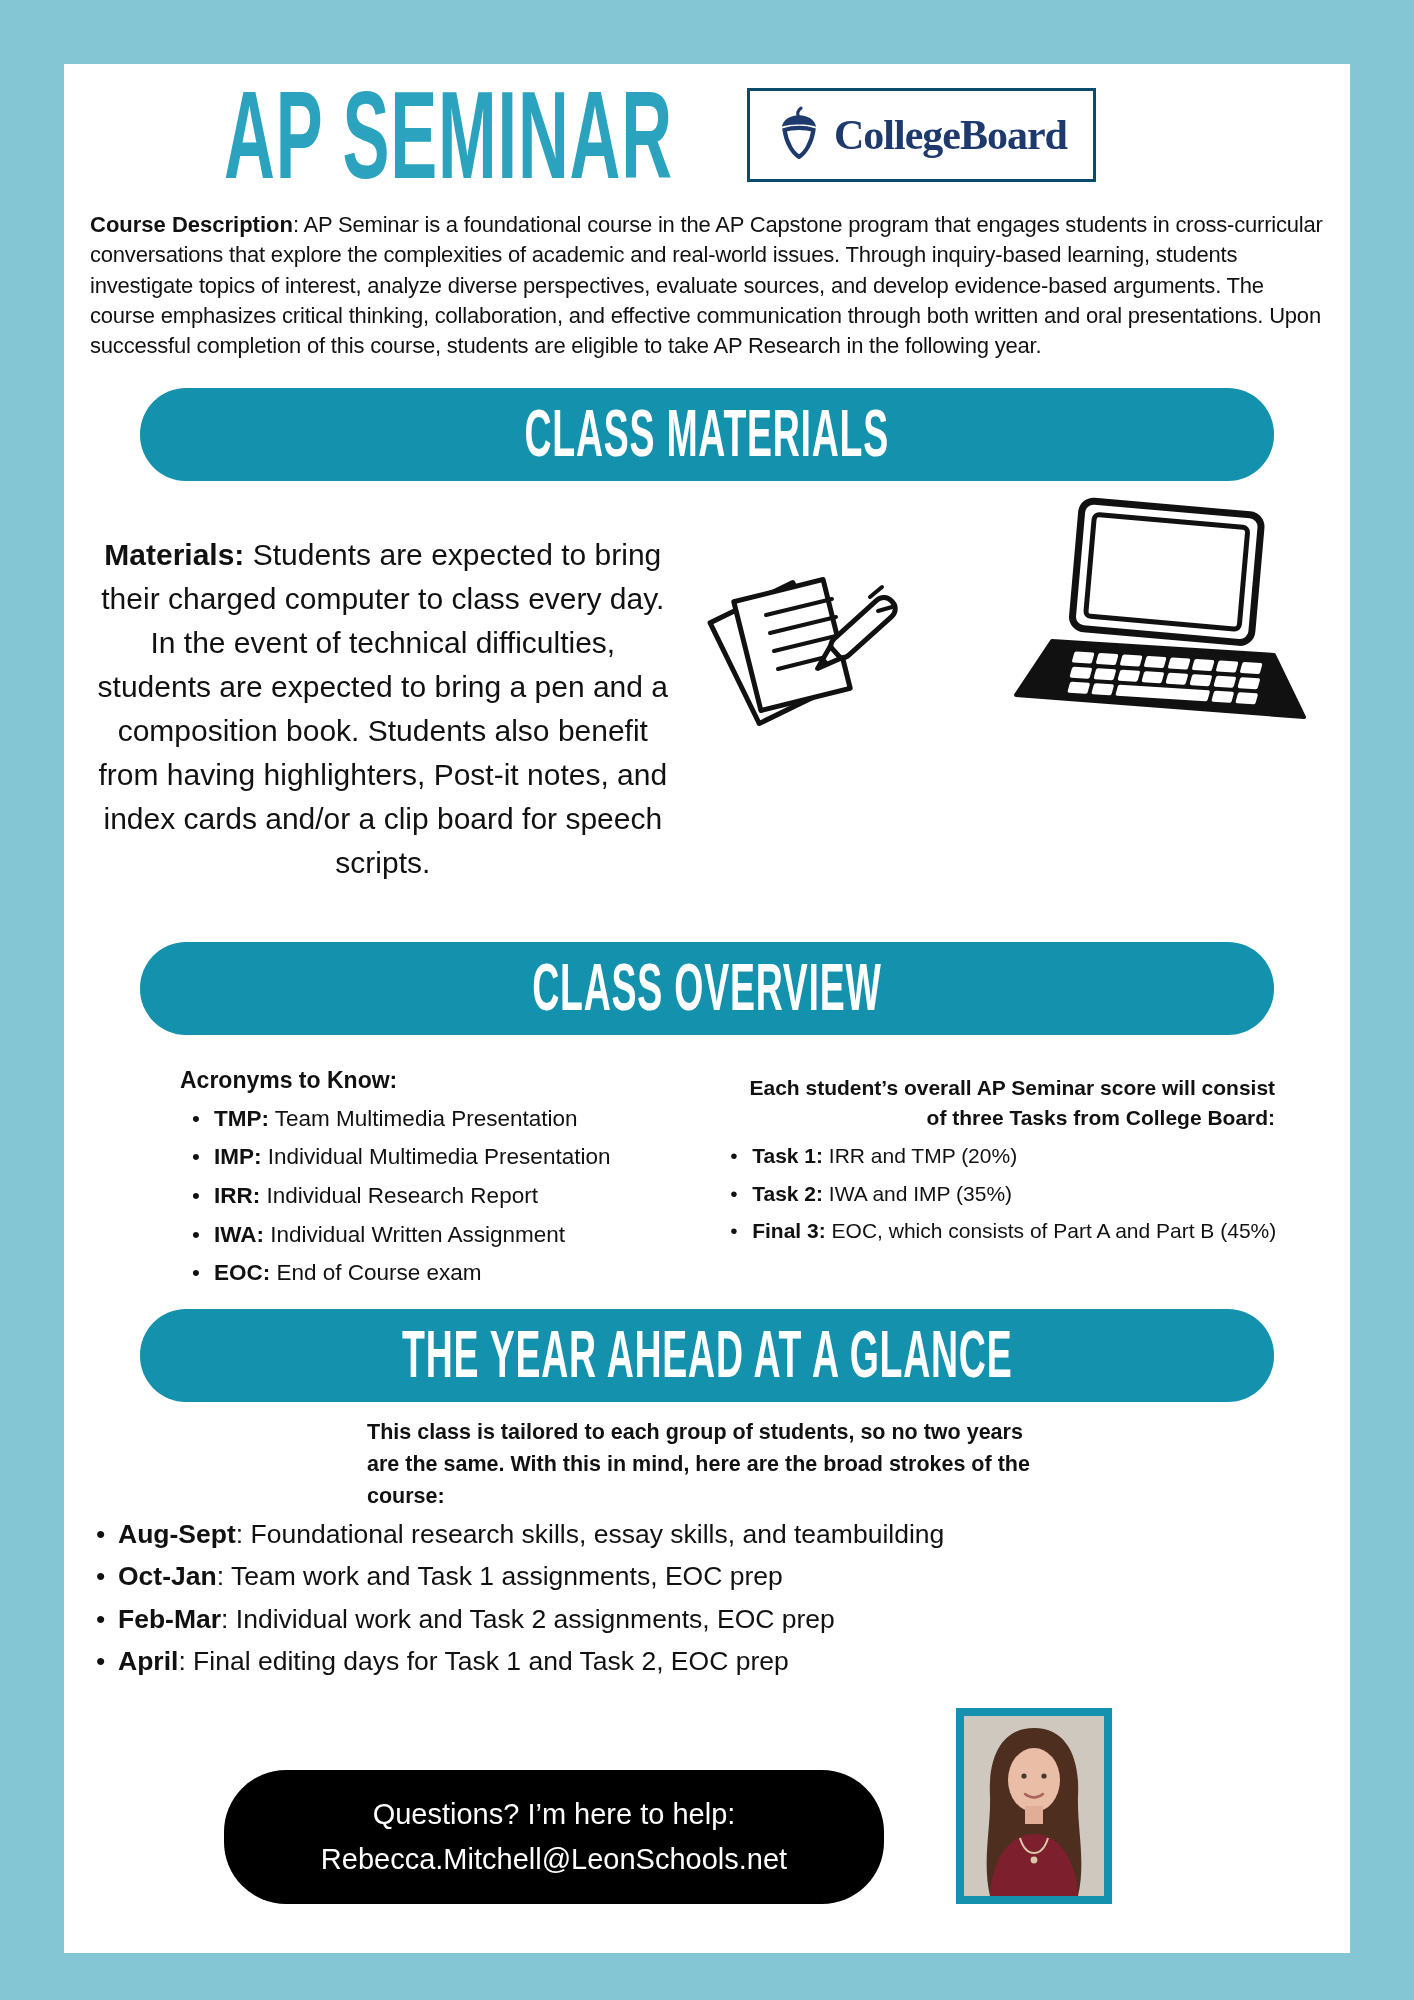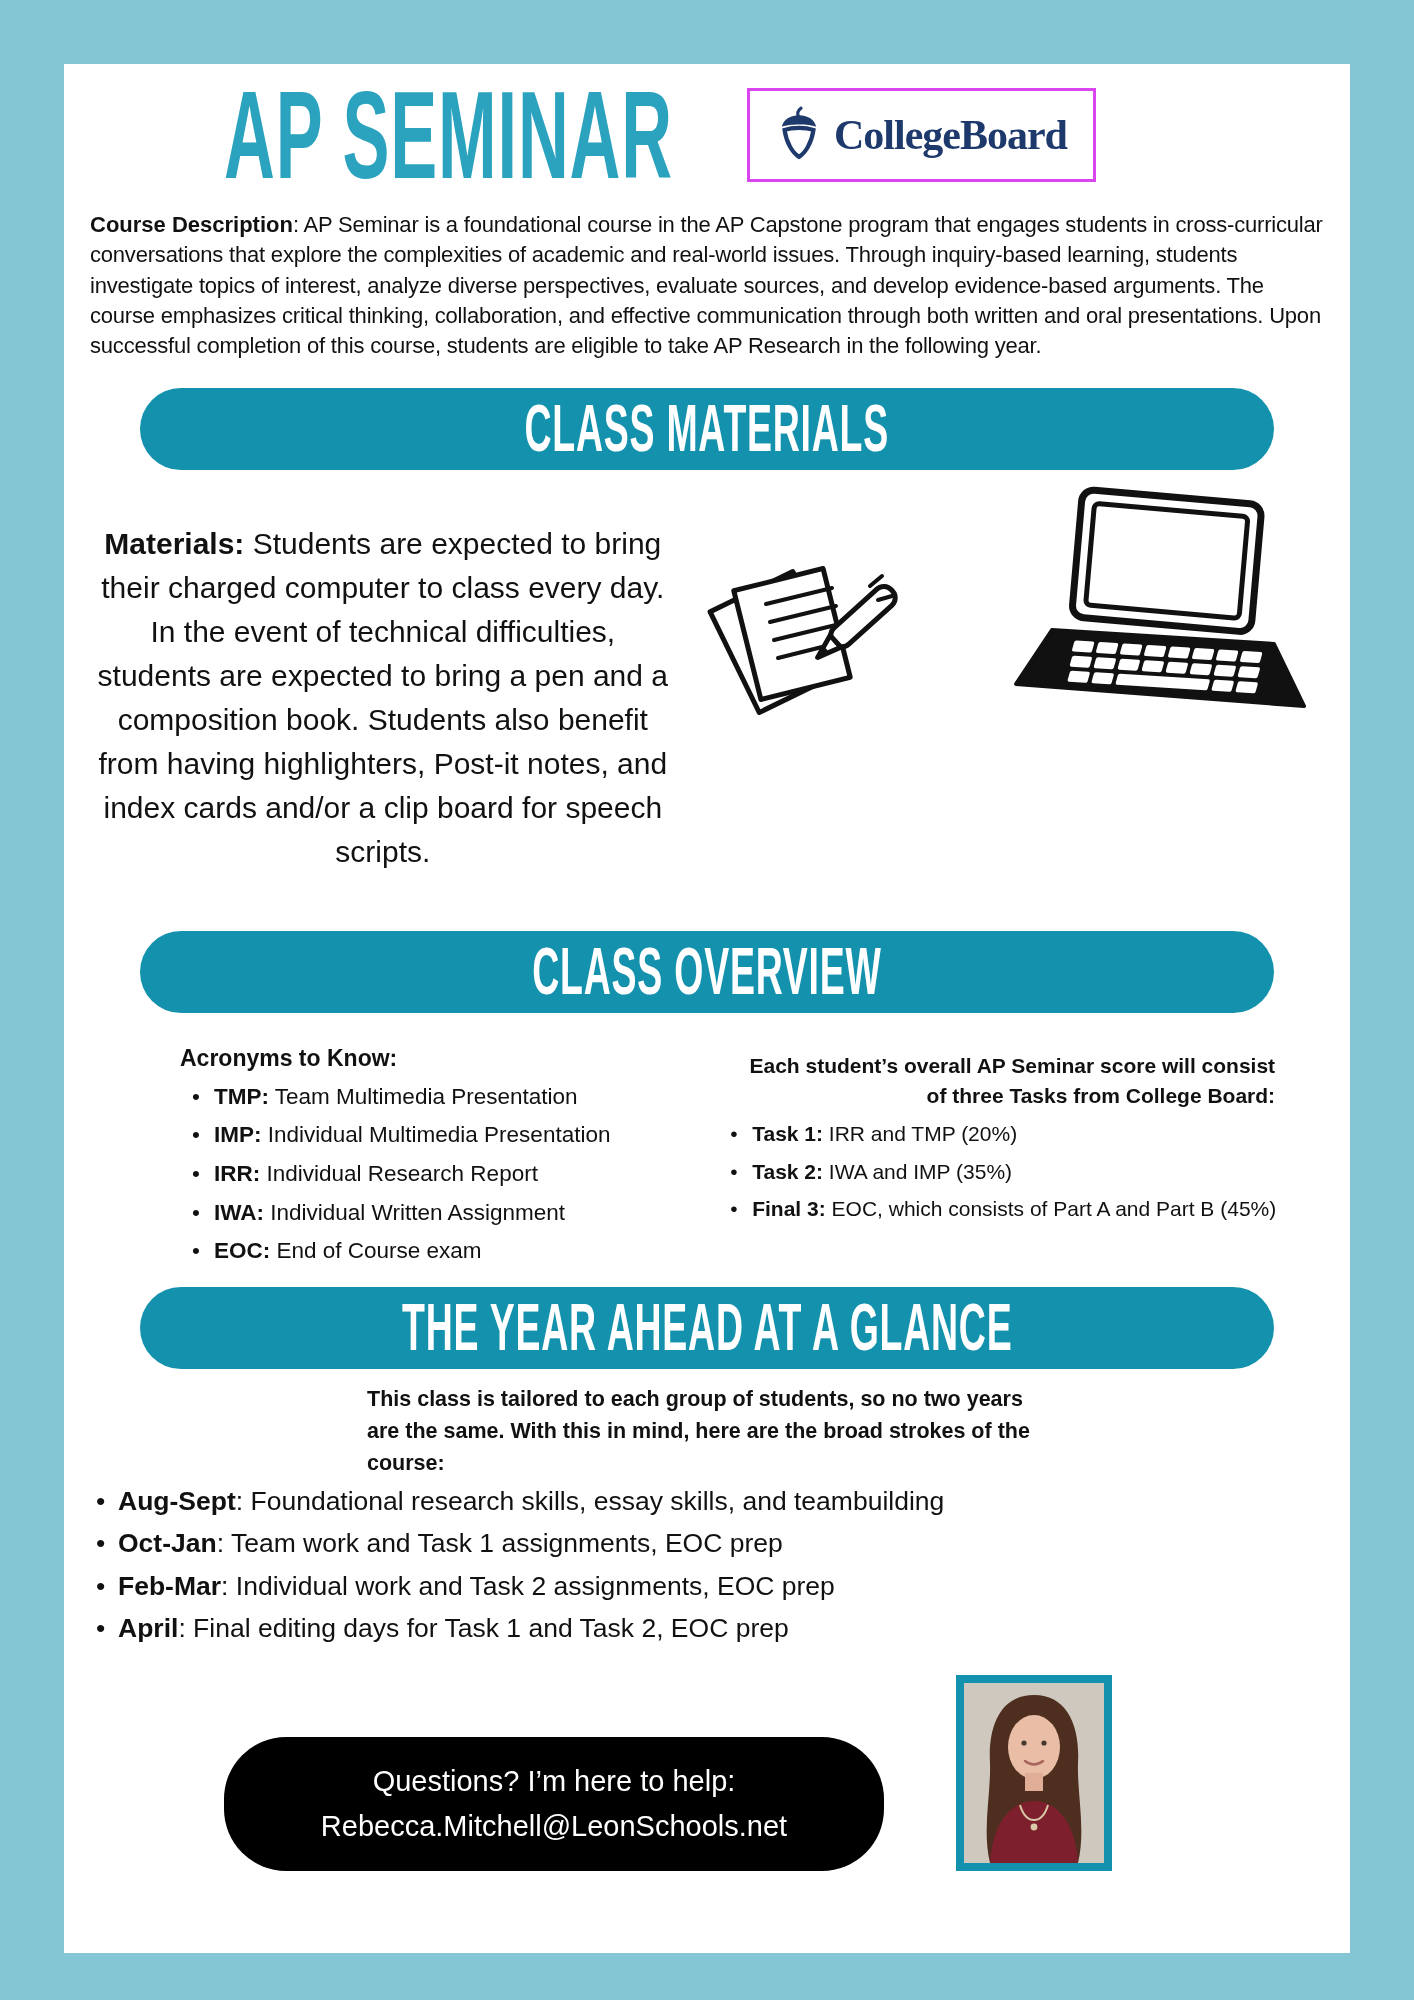--- a/index.html
+++ b/index.html
@@ -13,27 +13,27 @@
   .page{
     background:#ffffff;width:100%;height:100%;
     box-sizing:border-box;padding:0 20px;overflow:hidden;position:relative;
   }
   
   .header{display:flex;align-items:center;justify-content:center;gap:18px;padding:10px 150px 0 0;height:122px;}
   .page-title{
     display:inline-block;color:#2ba3bf;font-weight:700;font-size:88px;line-height:1;
     transform:scale(0.80,1.42);transform-origin:center;white-space:nowrap;letter-spacing:1px;
   }
-  .logo-box{border:3px solid #d946ef;background:#fff;display:flex;align-items:center;gap:12px;padding:14px 26px;}
+  .logo-box{border:3px solid #0c4a6e;background:#fff;display:flex;align-items:center;gap:12px;padding:14px 26px;}
   .logo-word{font-family:"Liberation Serif", serif;font-weight:700;font-size:42px;color:#1e3a6d;letter-spacing:-1px;}
   
   .description{font-size:22px;line-height:1.38;letter-spacing:-0.2px;margin:14px 6px 0;}
   .description b{letter-spacing:0;}
   
-  .banner{background:#1492ad;border-radius:46px;height:82px;margin:26px 56px 0;
+  .banner{background:#1492ad;border-radius:46px;height:93px;margin:26px 56px 0;
           display:flex;align-items:center;justify-content:center;}
   .banner-text{display:inline-block;color:#fff;font-weight:700;font-size:48px;line-height:1;
                transform:scale(0.78,1.38);transform-origin:center;white-space:nowrap;letter-spacing:1px;}
   
   .materials{display:flex;margin-top:22px;min-height:345px;}
   .materials-text{flex:0 0 47%;text-align:center;font-size:30px;line-height:1.47;padding-left:6px;}
   .materials-art{flex:1;position:relative;}
   .art-paper{position:absolute;left:28px;top:42px;}
   .art-laptop{position:absolute;right:14px;top:-10px;}
   

